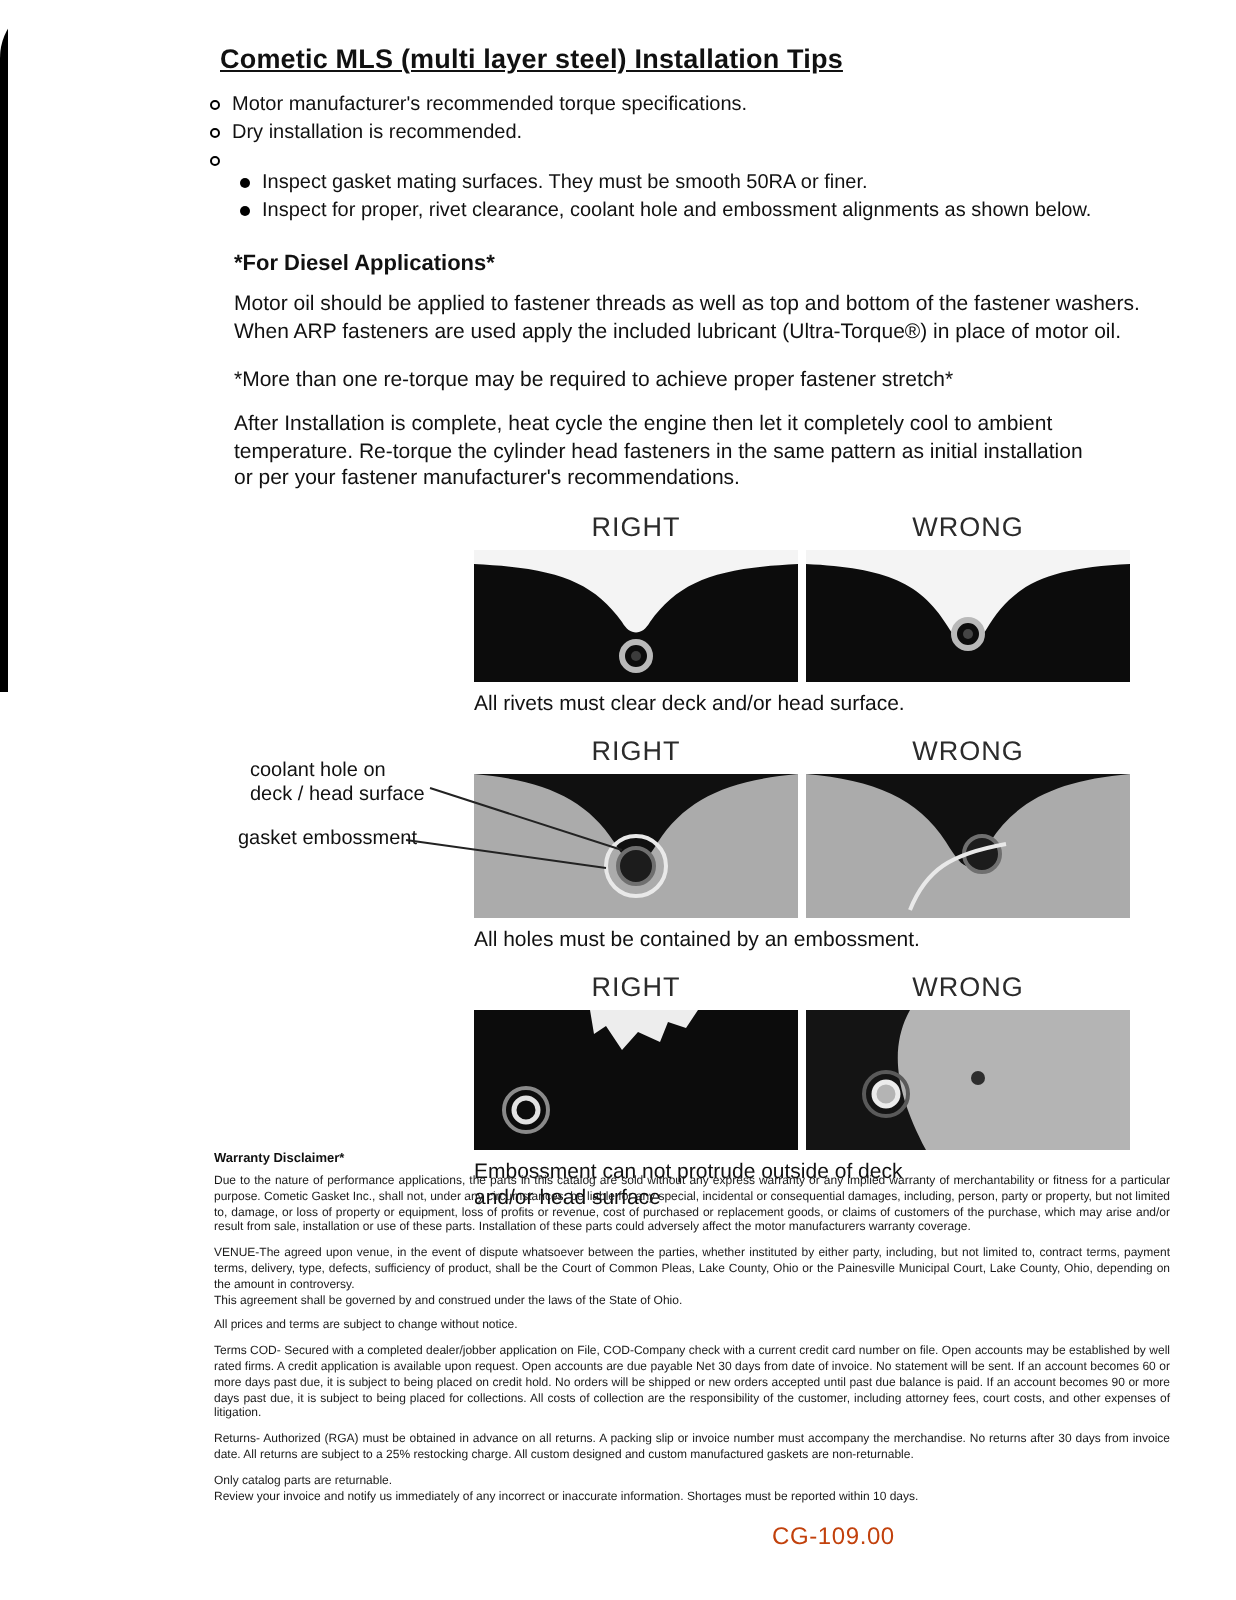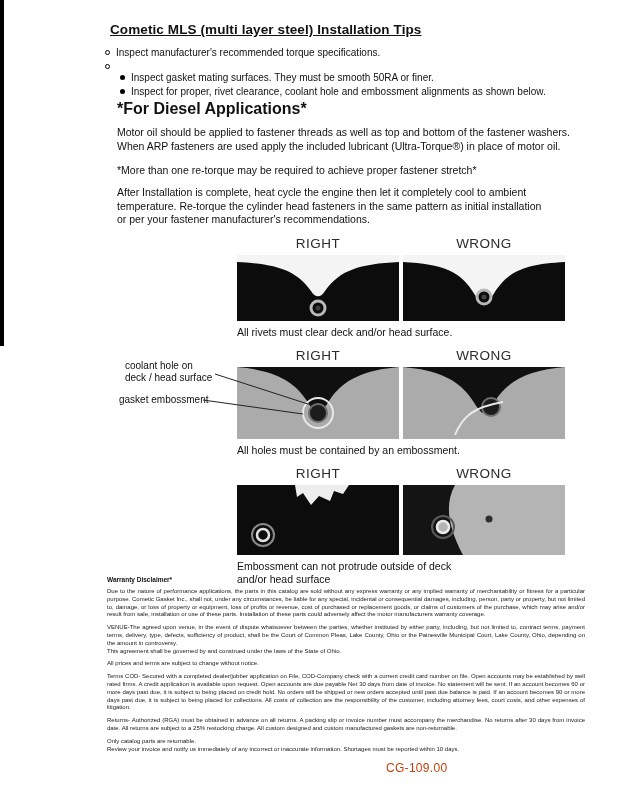--- a/index.html
+++ b/index.html
@@ -1,33 +1,33 @@
 <!DOCTYPE html>
 <html><head>
 <meta charset="utf-8">
 <style>
   * { margin:0; padding:0; box-sizing:border-box; }
   html,body { background:#ffffff; }
   body { font-family:"Liberation Sans", sans-serif; color:#111; }
 
-  .page { position:relative; width:618px; height:800px; background:#fff; overflow:hidden; margin:0 auto; }
+  .page { position:relative; width:618px; height:800px; background:#fff; overflow:hidden; margin:0 auto;border-radius:29px; }
   .left-bar { position:absolute; left:0; top:0; width:4px; height:346px; background:#000; }
 
   .content { padding:16px 36px 0 104px; }
 
   .title { font-size:13.5px; font-weight:bold; text-decoration:underline; margin:6px 0 9px 6px; letter-spacing:.1px; }
 
   .tips { list-style:none; font-size:10px; line-height:1.3; }
   .tip { display:flex; align-items:flex-start; margin-bottom:1px; }
   .bullet { flex:none; width:5px; height:5px; border-radius:50%; margin:4px 6px 0 1px; }
   .bullet.hollow { border:1px solid #000; }
   .bullet.solid { background:#000; }
   .subtips { list-style:none; margin:2px 0 0 15px; }
 
-  .section-heading { font-size:16px; font-weight:bold; margin:2px 0 0 13px; }
+  .section-heading { font-size:11px; font-weight:bold; margin:14px 0 0 13px; }
   .para { font-size:10.5px; line-height:1.3; margin:8px 0 0 13px; white-space:pre-line; }
   .para.note { margin-top:11px; }
 
   .dg { position:relative; margin-left:133px; width:328px; }
   .dg.first { margin-top:9px; }
   .dg.mid { margin-top:9px; }
   .dg-headers { display:flex; gap:4px; }
   .dg-headers .hdr { width:162px; text-align:center; font-size:13.5px; color:#2b2b2b; letter-spacing:.5px; }
   .dg-panels { display:flex; gap:4px; margin-top:4px; }
   .dg-panels svg { display:block; }
@@ -49,21 +49,25 @@
 
 <div class="page">
   <div class="left-bar"></div>
 
   <div class="content">
     <h1 class="title">Cometic MLS (multi layer steel) Installation Tips</h1>
 
     <ul class="tips">
       <li class="tip">
         <span class="bullet hollow"></span>
-        <span>Inspect manufacturer's recommended torque specifications.</span>
+        <span>Motor manufacturer's recommended torque specifications.</span>
+      </li>
+      <li class="tip">
+        <span class="bullet hollow"></span>
+        <span>Dry installation is recommended.</span>
       </li>
       <li class="tip">
         <span class="bullet hollow"></span>
       </li>
     </ul>
     <ul class="tips subtips">
       <li class="tip">
         <span class="bullet solid"></span>
         <span>Inspect gasket mating surfaces.  They must be smooth 50RA or finer.</span>
       </li>

